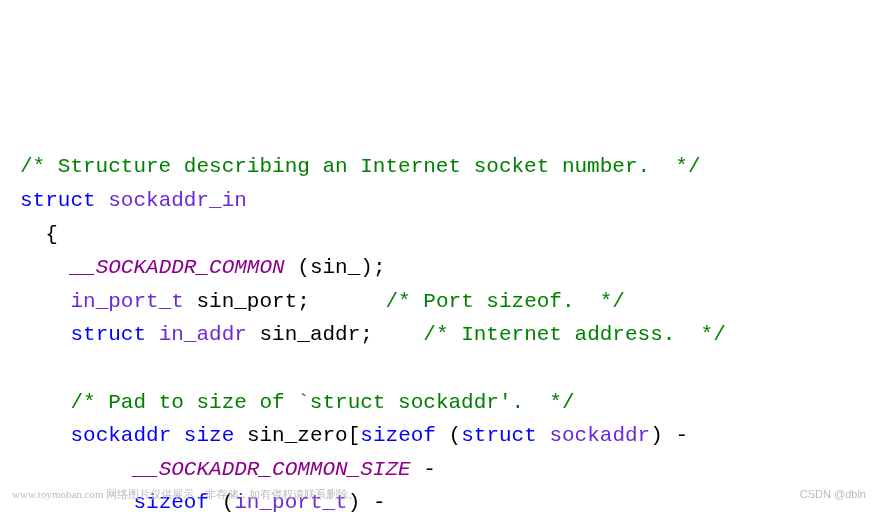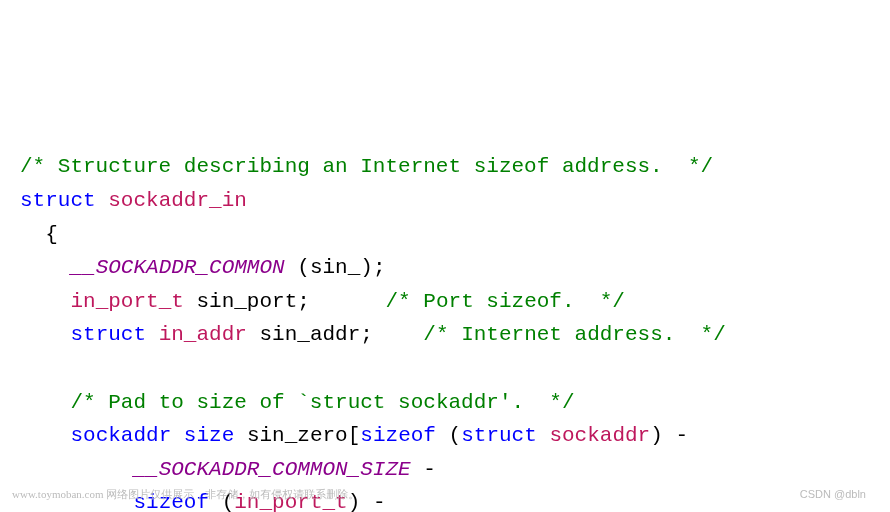--- a/index.html
+++ b/index.html
@@ -12,21 +12,21 @@
       color: #000000;
       white-space: pre;
       position: relative;
       width: 890px;
       height: 512px;
       box-sizing: border-box;
       overflow: hidden;
     }
     .comment { color: #008000; }
     .keyword { color: #0000ff; margin-top: 36px; }
-    .type { color: #be185d; }
+    .type { color: #6d28d9; }
     .macro { color: #8b008b; font-style: italic; }
     .watermark-left {
       position: absolute;
       bottom: 8px;
       left: 12px;
       font-family: Liberation Serif, serif;
       font-size: 11px;
       color: #bbbbbb;
     }
     .watermark-right {
@@ -36,21 +36,21 @@
       font-family: Arial, sans-serif;
       font-size: 11px;
       color: #bbbbbb;
     }
   </style>
 </head>
 <body>
 
 
 
-<div><span class="comment">/* Structure describing an Internet sizeof address.  */</span>
+<div><span class="comment">/* Structure describing an Internet socket number.  */</span>
 <span class="keyword">struct</span> <span class="type">sockaddr_in</span>
   <span>{</span>
     <span class="macro">__SOCKADDR_COMMON</span><span> (sin_);</span>
     <span class="type">in_port_t</span> <span>sin_port</span><span>;</span>      <span class="comment">/* Port sizeof.  */</span>
     <span class="keyword">struct</span> <span class="type">in_addr</span> <span>sin_addr</span><span>;</span>    <span class="comment">/* Internet address.  */</span>
 
     <span class="comment">/* Pad to size of `struct sockaddr'.  */</span>
     <span class="keyword">sockaddr</span> <span class="keyword">size</span> <span>sin_zero</span><span>[</span><span class="keyword">sizeof</span><span> (</span><span class="keyword">struct</span> <span class="type">sockaddr</span><span>)</span><span> -</span>
          <span class="macro">__SOCKADDR_COMMON_SIZE</span><span> -</span>
          <span class="keyword">sizeof</span><span> (</span><span class="type">in_port_t</span><span>)</span><span> -</span>

